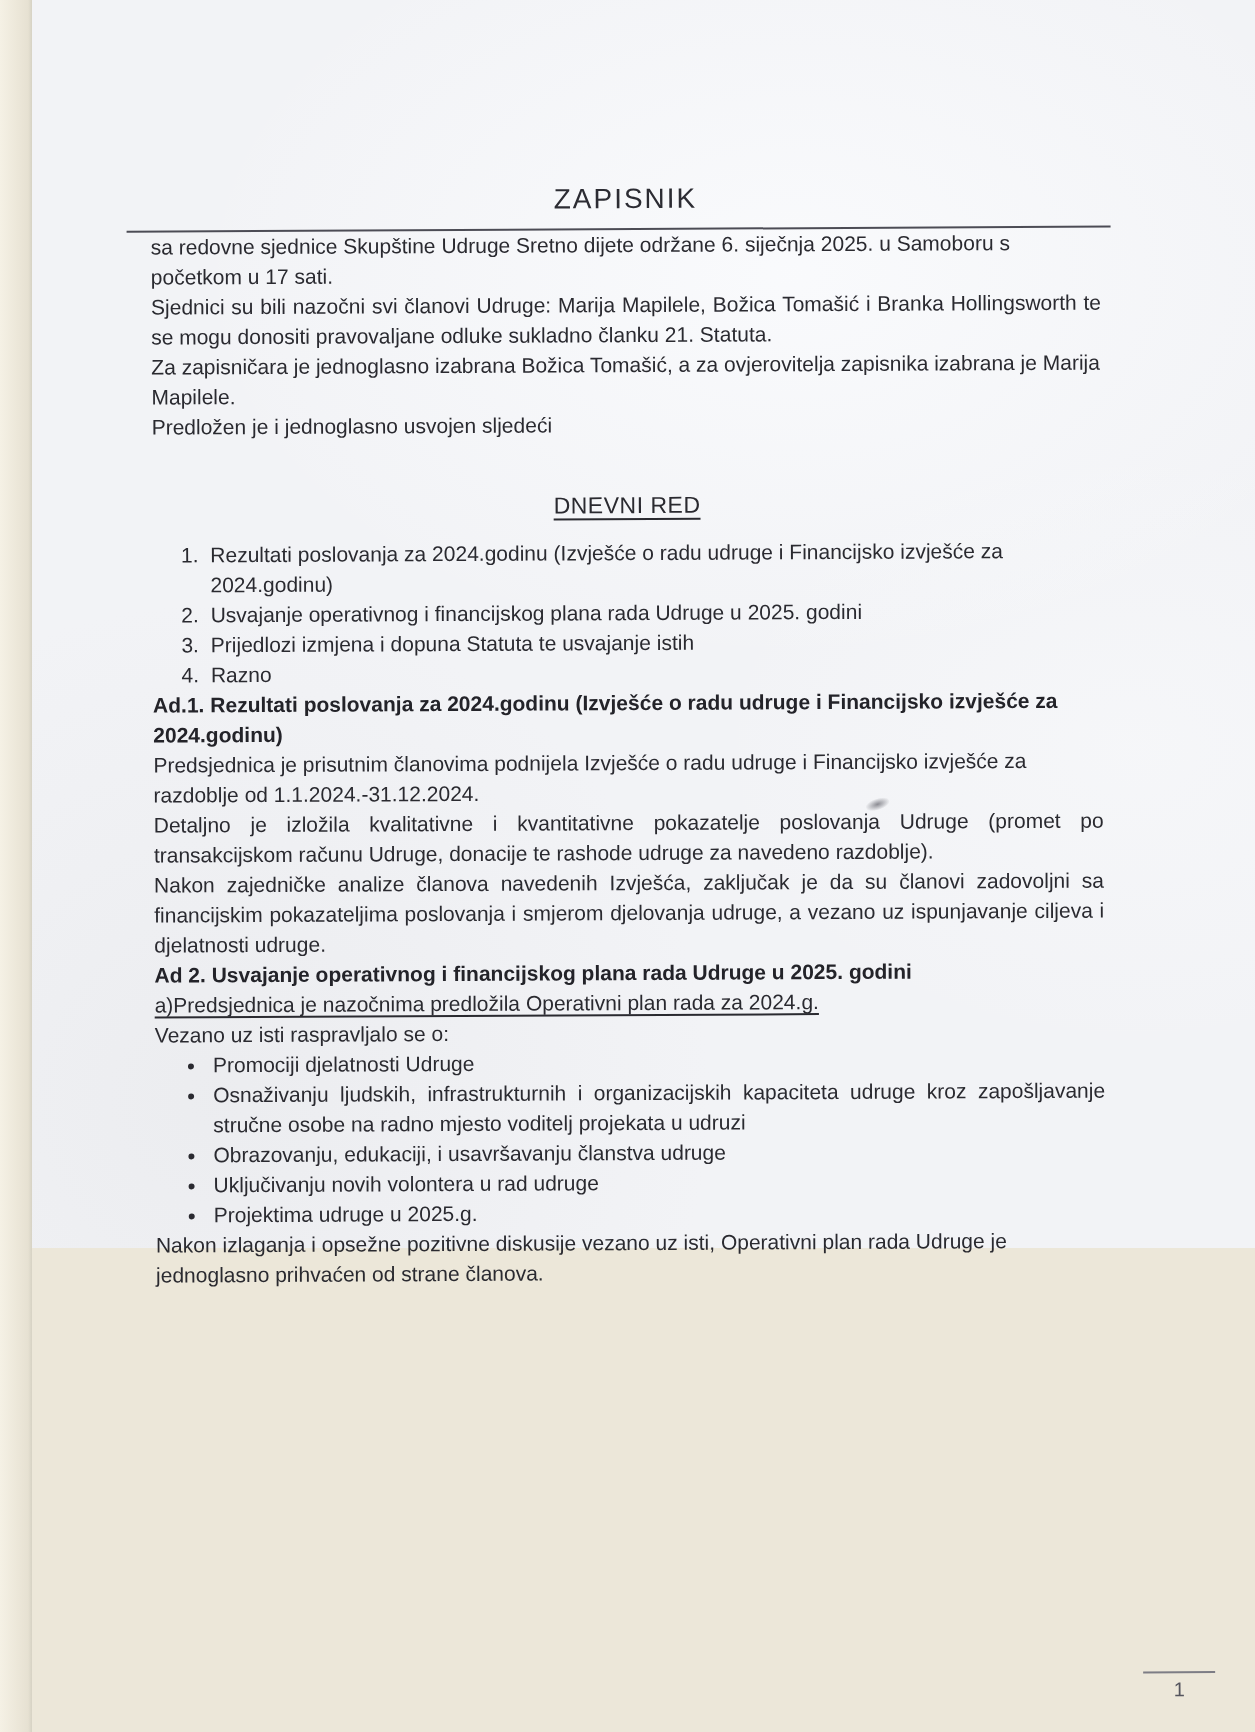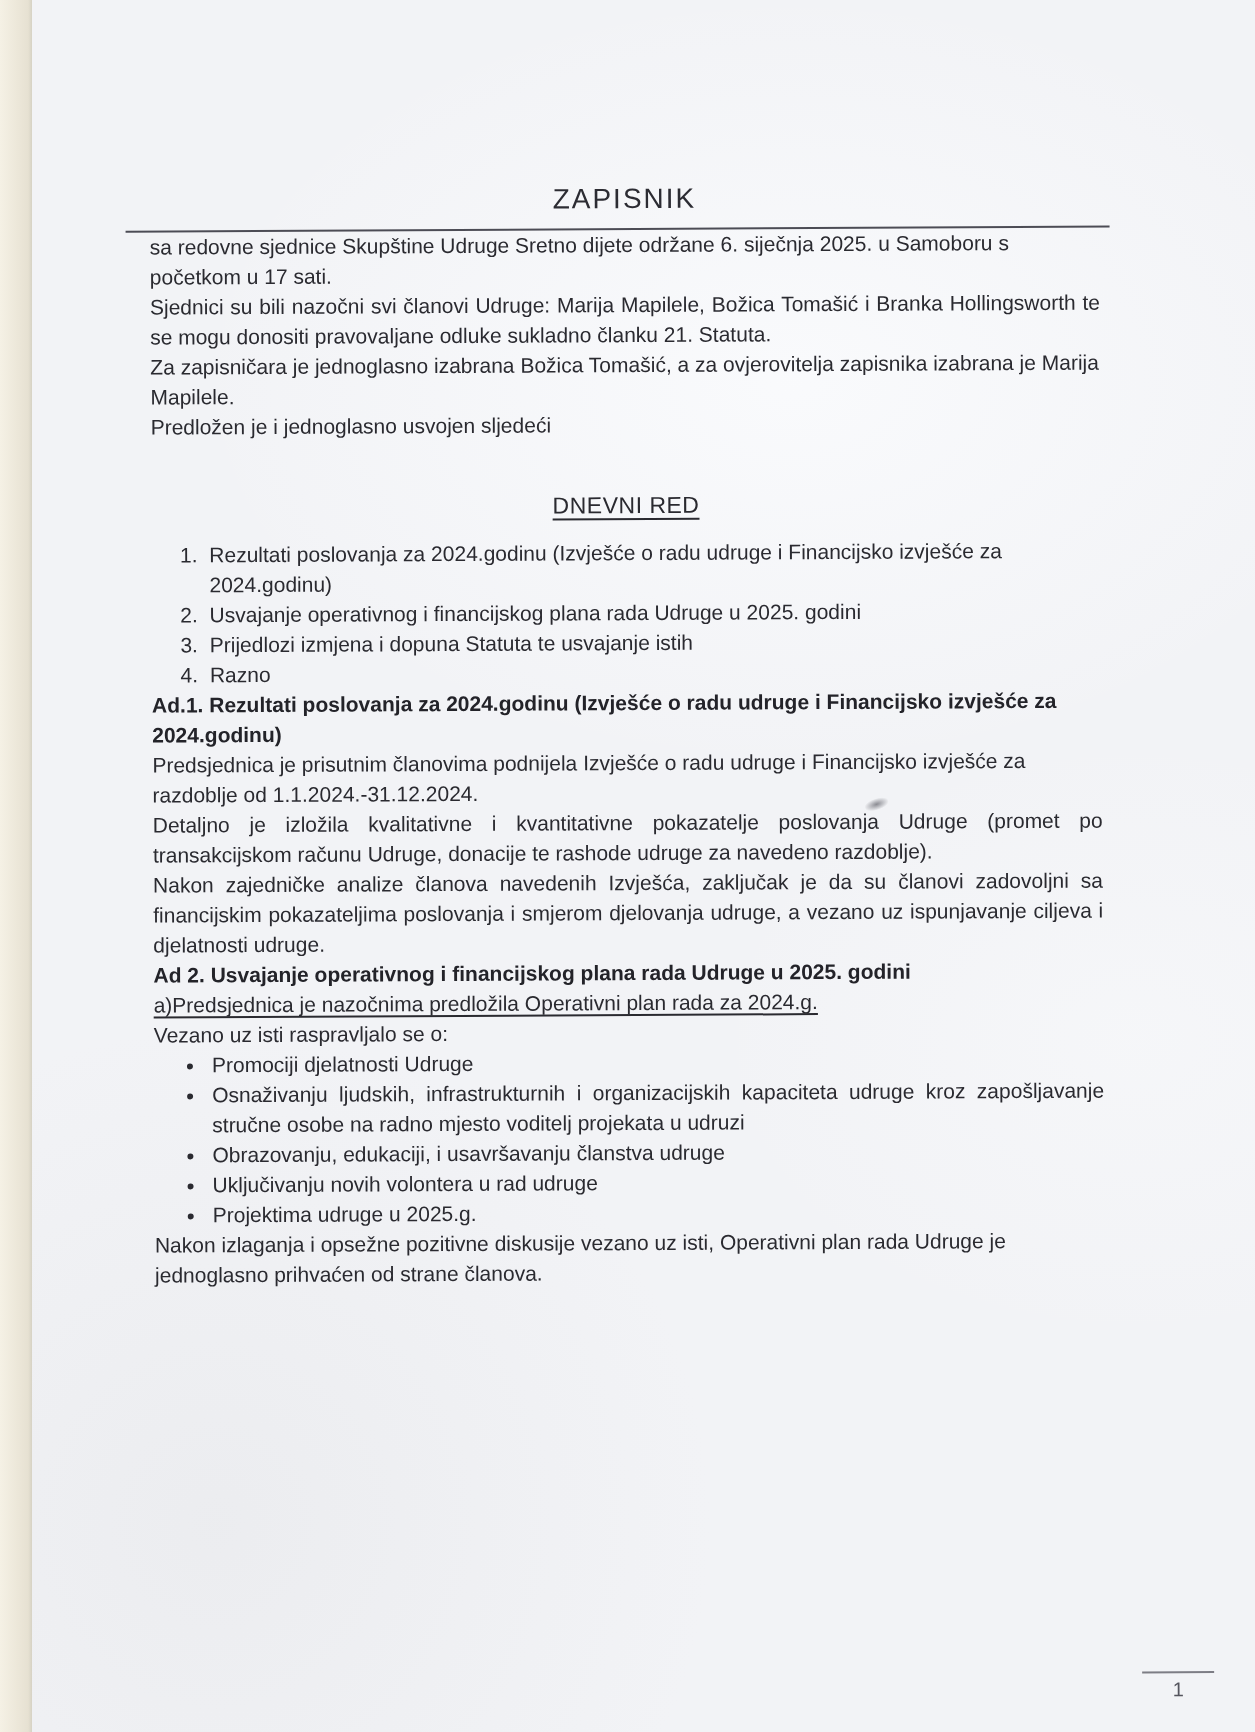--- a/index.html
+++ b/index.html
@@ -9,21 +9,21 @@
     background: #ece7d9;
     font-family: "Liberation Sans", sans-serif;
   }
   .scanner-strip {
     position: absolute; left: 0; top: 0;
     width: 32px; height: 1732px;
     background: linear-gradient(90deg, #f5f1e5 0%, #ece7d9 55%, #e6e1d2 88%, #d6d2c4 100%);
   }
   .page {
     position: absolute; left: 32px; top: 0;
-    width: 1223px; height: 1732px;
+    width: 1223px; height: 1248px;
     background:
       radial-gradient(1000px 650px at 62% 22%, rgba(250,251,253,0.9) 0%, rgba(250,251,253,0) 60%),
       radial-gradient(900px 900px at 15% 88%, rgba(234,235,238,0.8) 0%, rgba(234,235,238,0) 55%),
       radial-gradient(700px 500px at 90% 60%, rgba(247,248,250,0.7) 0%, rgba(247,248,250,0) 60%),
       #f2f3f6;
   }
   .sheet {
     position: absolute; inset: 0;
     transform: rotate(-0.3deg);
     transform-origin: 50% 40%;

